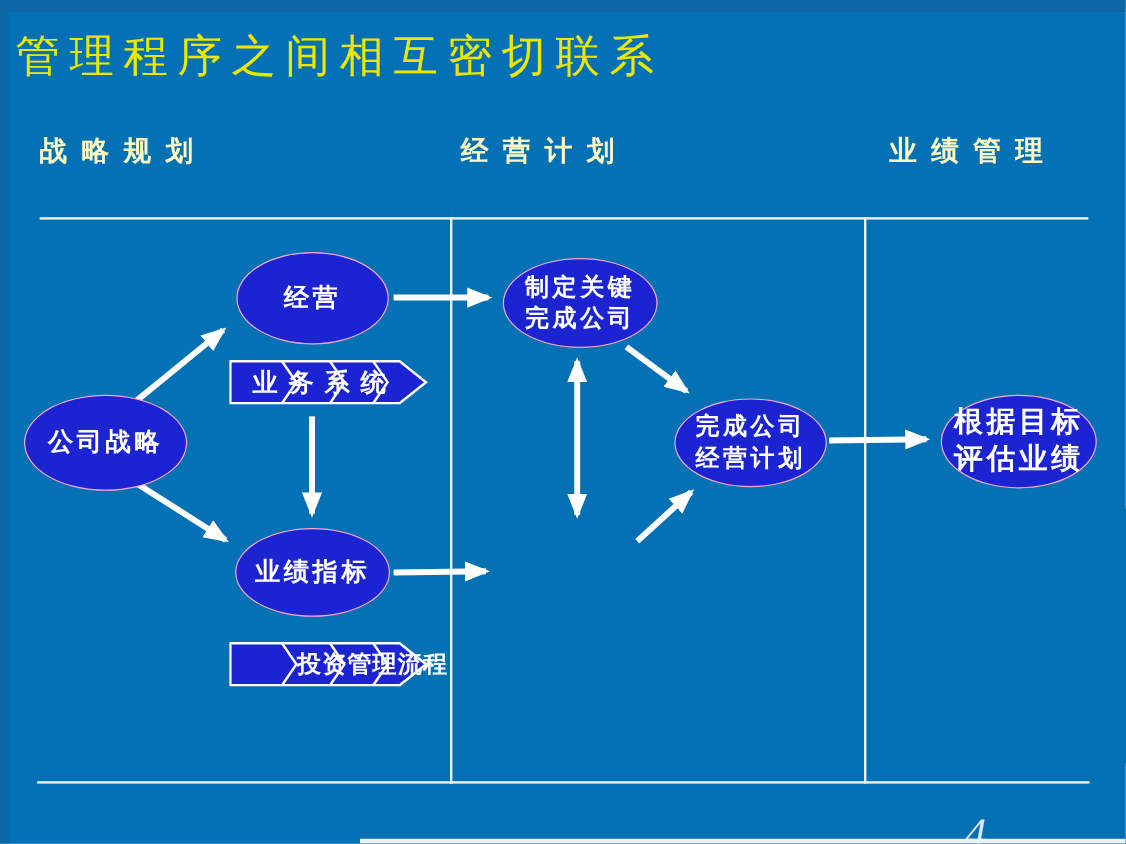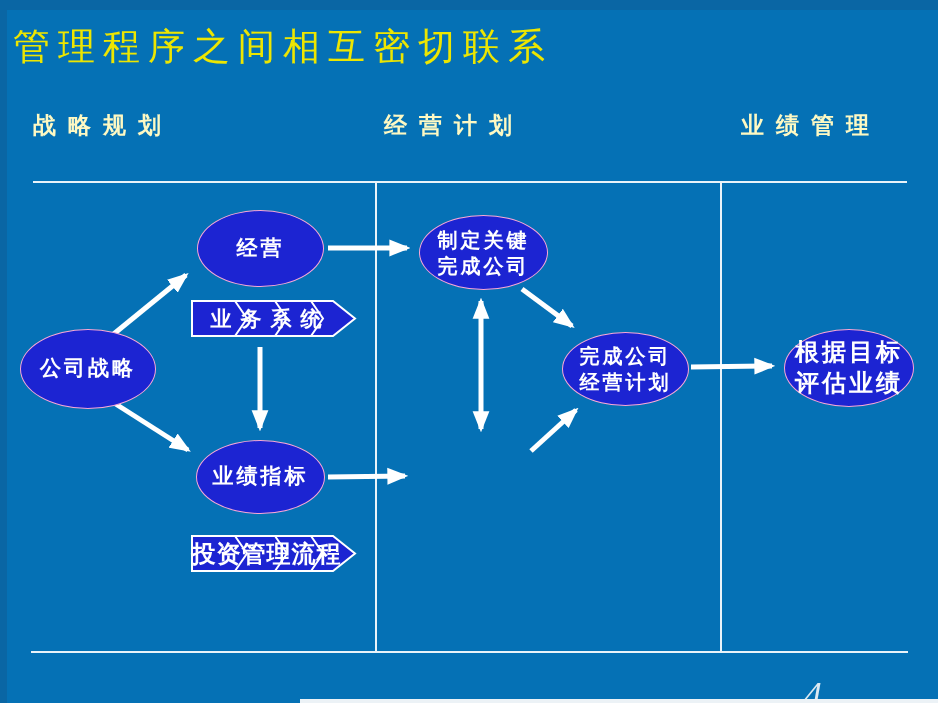--- a/index.html
+++ b/index.html
@@ -81,21 +81,21 @@
     left: 0; top: 0;
     width: 150px; height: 37px;
     display: flex;
     align-items: center;
     justify-content: center;
     color: #FFFFFF;
     font-weight: bold;
     white-space: nowrap;
   }
   .banner-business-system .banner-label    { font-size: 21px; letter-spacing: 9px; text-indent: 9px; }
-  .banner-investment-process .banner-label { font-size: 24px; letter-spacing: 1px; text-indent: 1px; }
+  .banner-investment-process .banner-label { font-size: 20px; letter-spacing: 1px; text-indent: 1px; padding-left: 44px; }
 
   .page-number {
     position: absolute;
     left: 804px; top: 674px;
     color: #DCE9F2;
     font-size: 36px;
     font-style: italic;
   }
   .bottom-strip {
     position: absolute;

